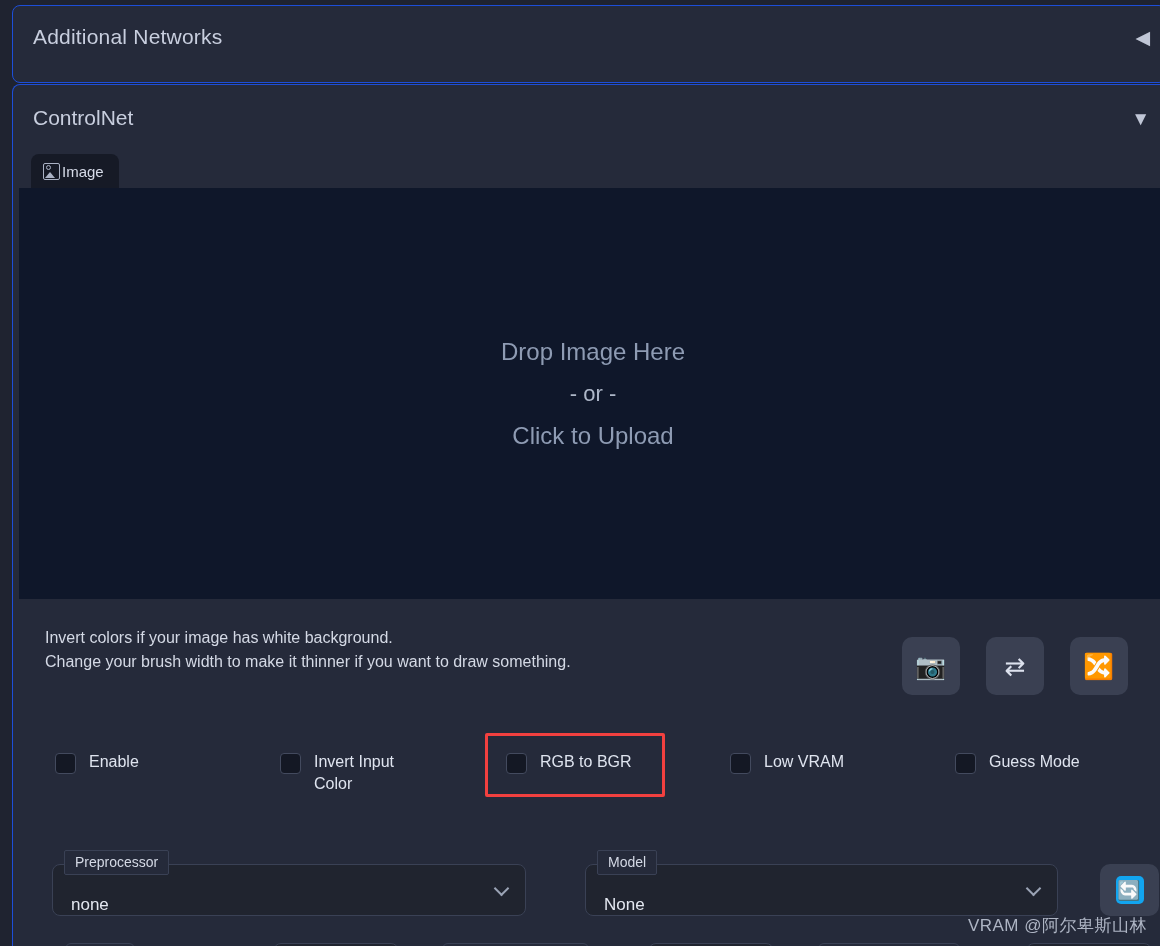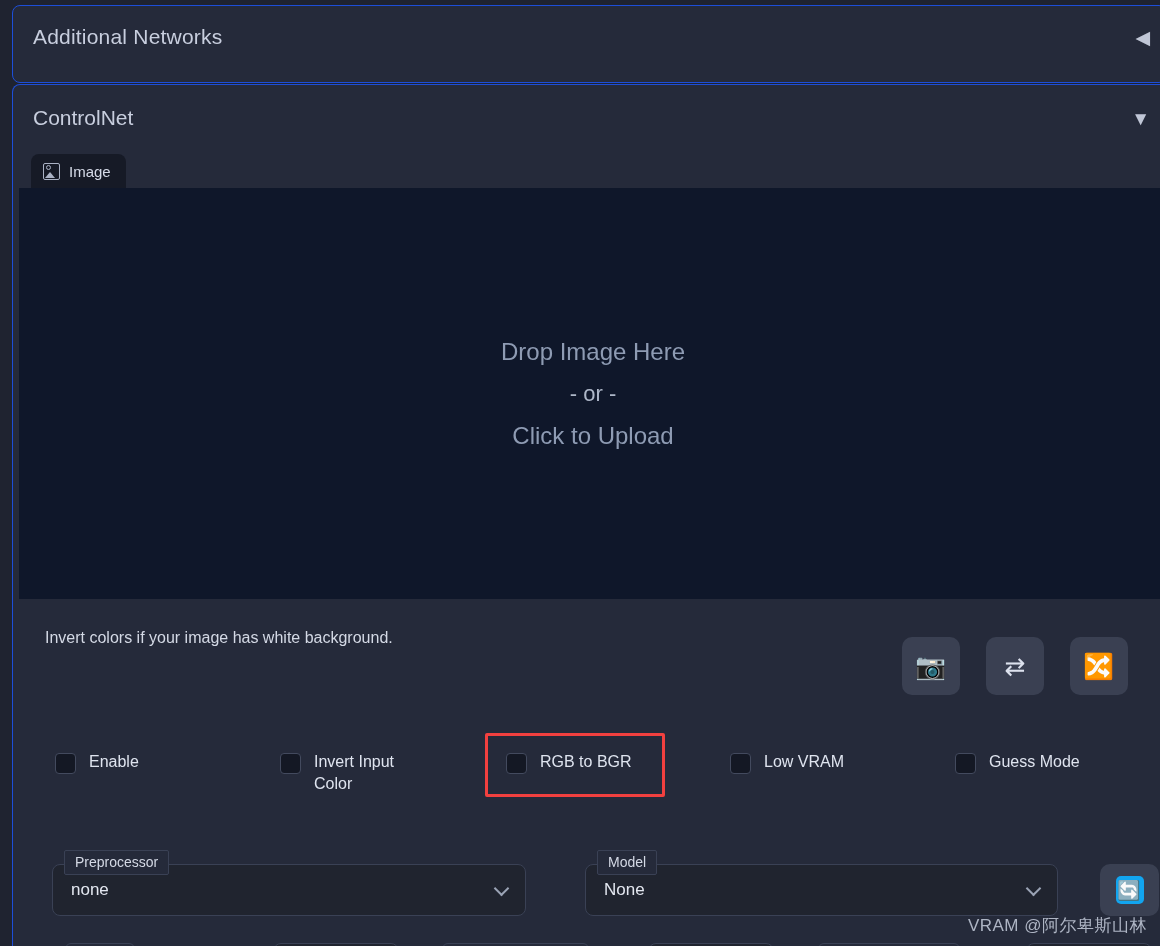--- a/index.html
+++ b/index.html
@@ -94,21 +94,21 @@
   .tabstrip {
     position: absolute;
     left: 18px;
     top: 69px;
     display: flex;
   }
 
   .tab {
     display: flex;
     align-items: center;
-    gap: 9px;
+    gap: 2px;
     height: 34px;
     padding: 0 15px 0 12px;
     background: #161a26;
     border-radius: 8px 8px 0 0;
     cursor: pointer;
   }
 
   .tab-icon {
     width: 17px;
     height: 17px;
@@ -271,21 +271,21 @@
     white-space: nowrap;
   }
 
   .select {
     position: relative;
     height: 52px;
     background: #20242f;
     border: 1px solid #3a4155;
     border-radius: 8px;
     display: flex;
-    align-items: center;
+    align-items: flex-end;
     padding: 0 44px 0 18px;
     font-size: 17px;
     color: #e3e7f0;
     cursor: pointer;
   }
 
   .chev {
     position: absolute;
     right: 18px;
     top: 50%;
@@ -403,20 +403,21 @@
       </div>
 
       <div class="dropzone">
         <div class="drop-line">Drop Image Here</div>
         <div class="drop-or">- or -</div>
         <div class="drop-line">Click to Upload</div>
       </div>
 
       <div class="hint">
         <div>Invert colors if your image has white background.</div>
+        <div>Change your brush width to make it thinner if you want to draw something.</div>
       </div>
 
       <div class="icon-buttons">
         <div class="icon-btn">
           <span>📷</span>
         </div>
         <div class="icon-btn">
           <span>⇄</span>
         </div>
         <div class="icon-btn">

